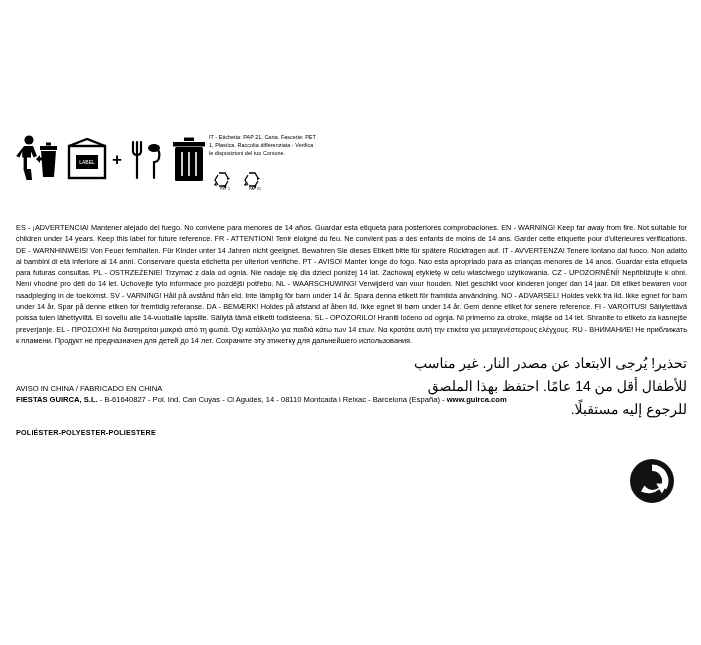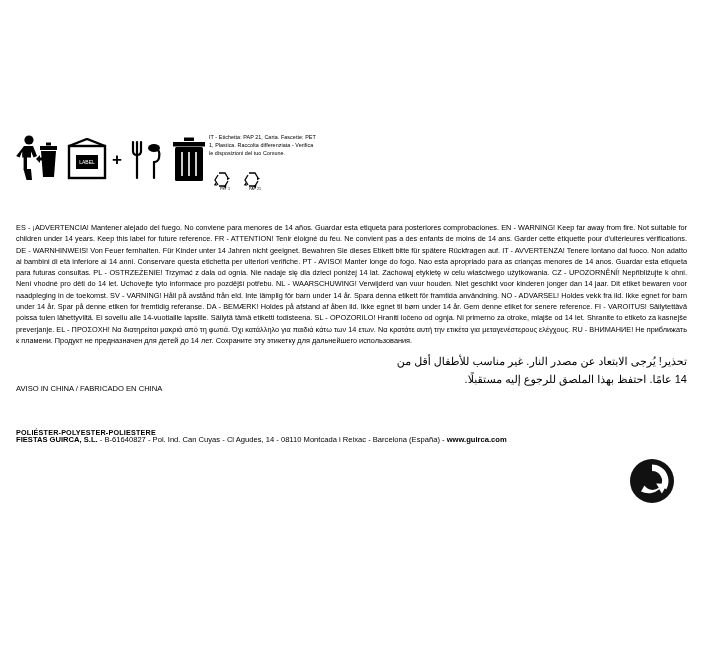--- a/index.html
+++ b/index.html
@@ -117,39 +117,38 @@
     letter-spacing: 0.01px;
   }
 
   .arabic {
     position: absolute;
     right: 14px;
     top: 352px;
     width: 300px;
     text-align: right;
     direction: rtl;
-    font-size: 11px;
+    font-size: 14px;
     line-height: 1.65;
   }
 
   
   .made-in {
     position: absolute;
     left: 16px;
     top: 383px;
     font-size: 7.6px;
     line-height: 1.5;
   }
   .company {
     position: absolute;
     left: 16px;
     top: 394px;
     font-size: 7.6px;
     line-height: 1.5;
-    margin-top: 40px;
   }
   .company b { font-weight: bold; }
 
   .material {
     position: absolute;
     left: 16px;
     top: 428px;
     font-size: 7.2px;
     font-weight: bold;
     letter-spacing: 0.2px;

